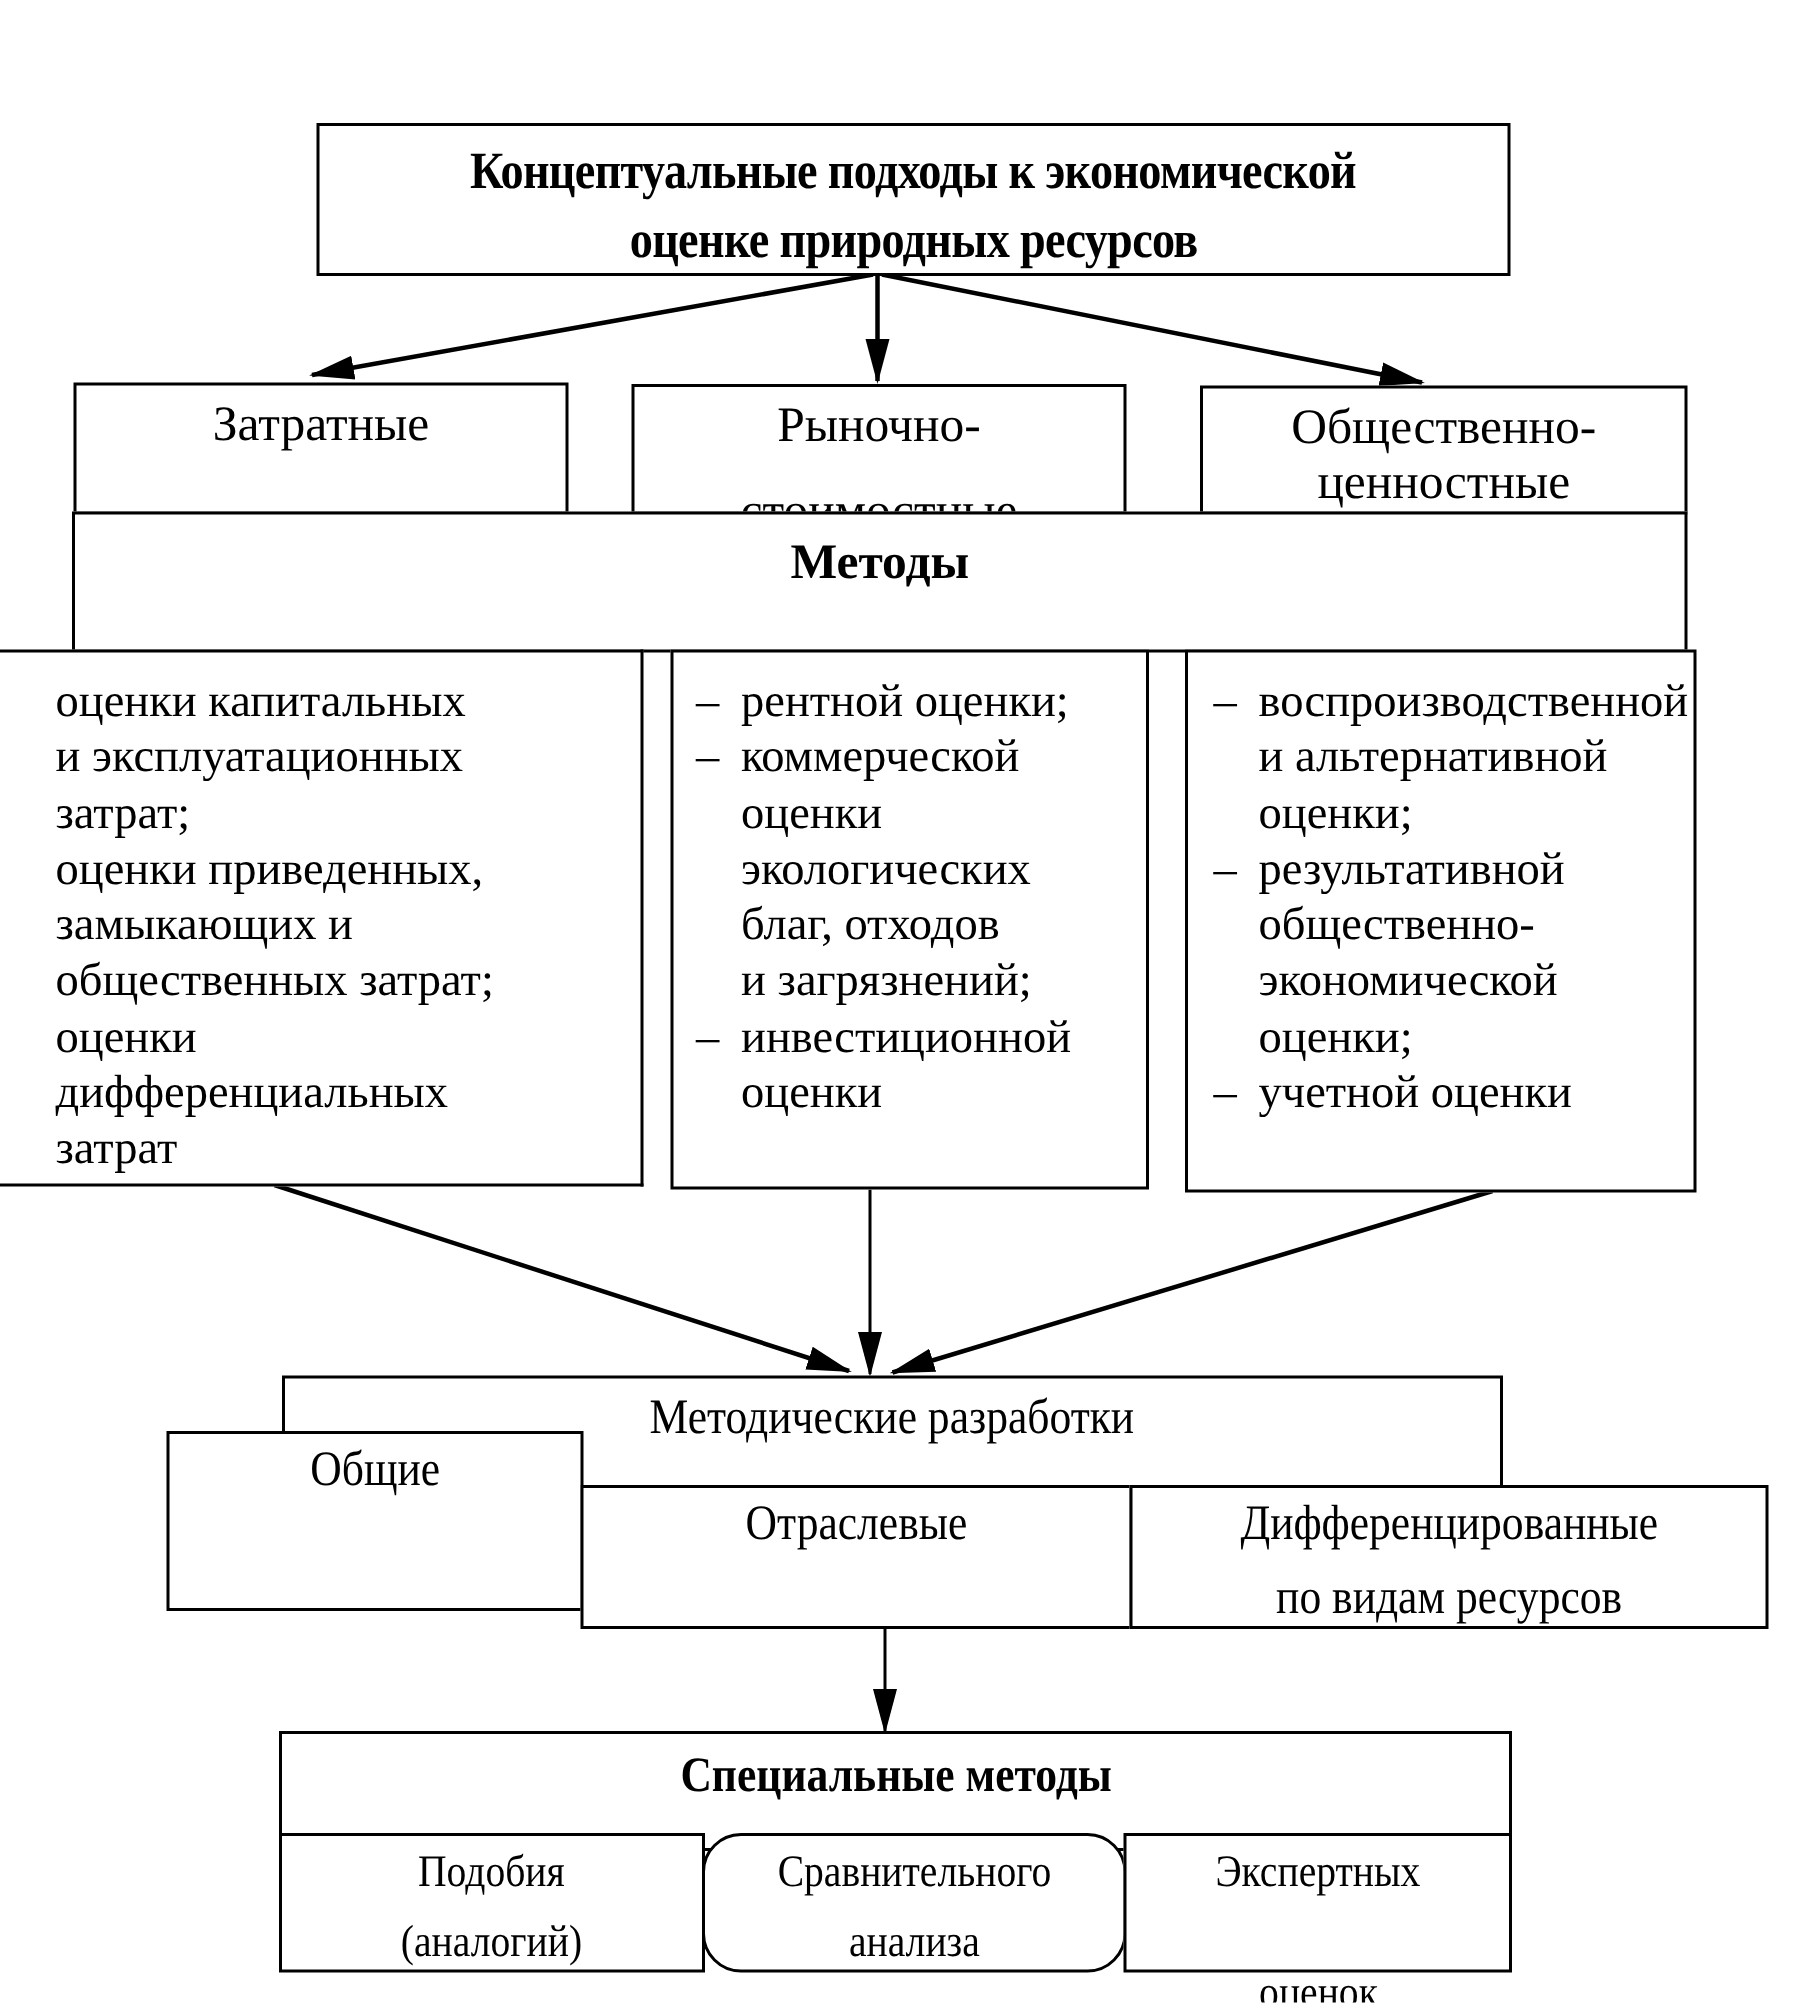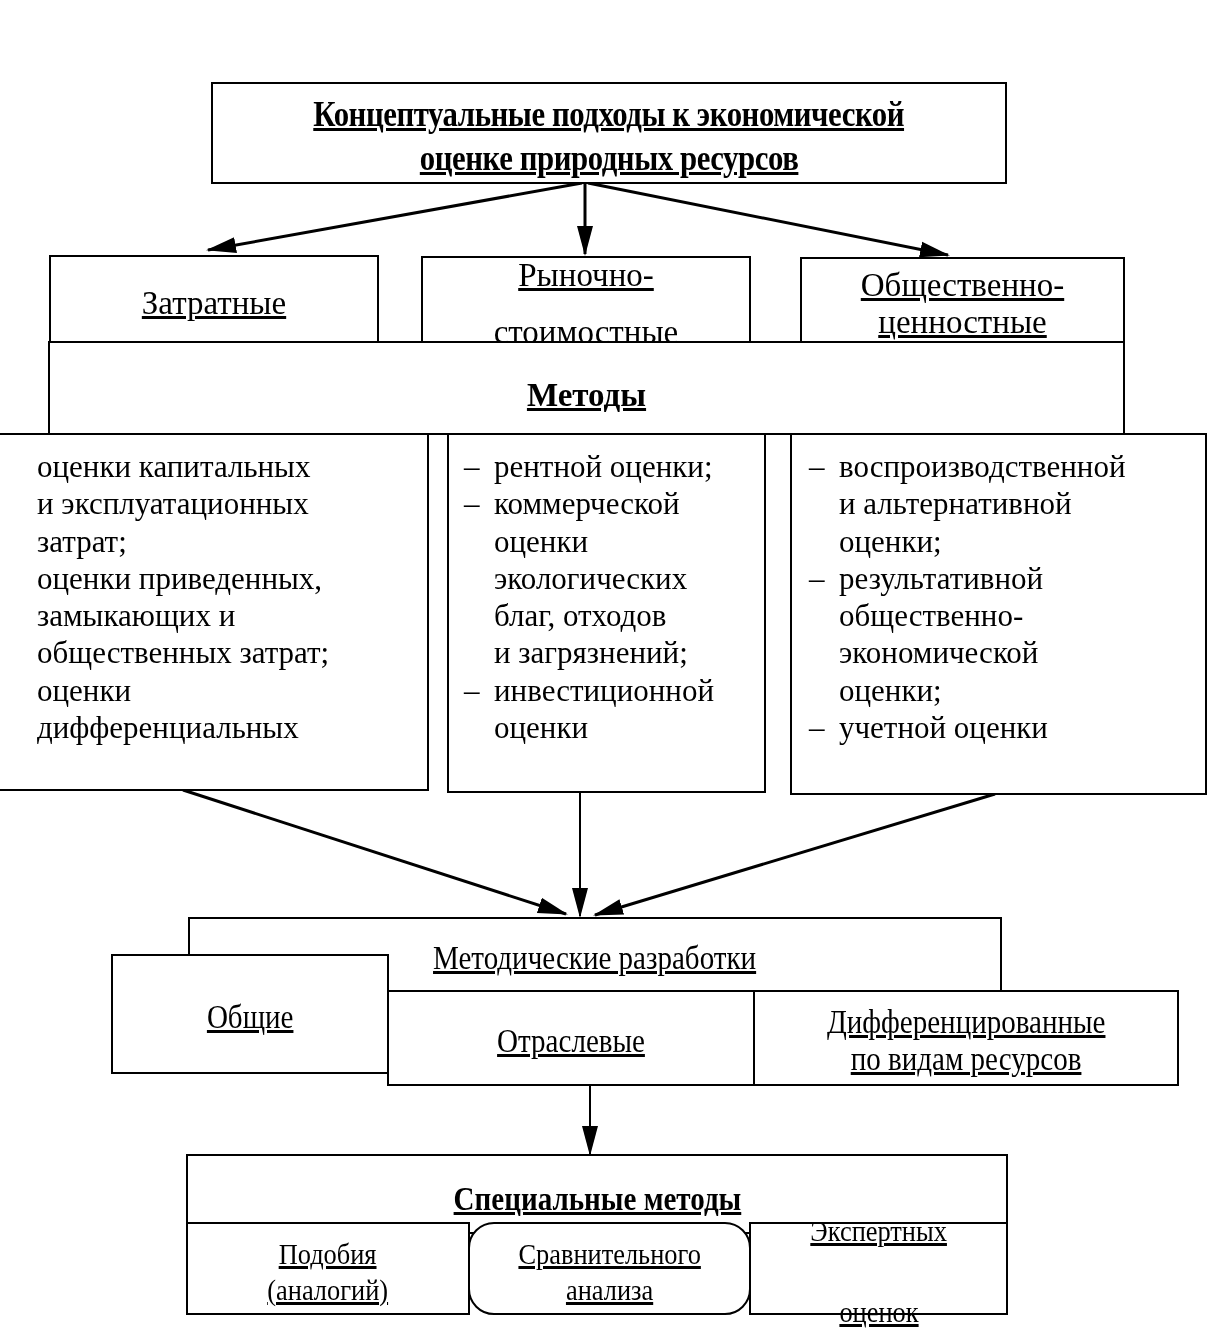--- a/index.html
+++ b/index.html
@@ -1,19 +1,19 @@
 <!DOCTYPE html>
 <html><head>
   <meta charset="utf-8">
   <style>
     html, body { margin: 0; padding: 0; background: #ffffff; }
     body { width: 1207px; height: 1335px; position: relative; overflow: hidden;
            font-family: "Liberation Serif", "DejaVu Serif", serif; color: #000; }
     .box { position: absolute; border: 2px solid #000; background: #fff; box-sizing: border-box; }
-    .center { display: flex; flex-direction: column; align-items: center; justify-content: center; text-align: center; text-decoration: underline; }
+    .center { display: flex; flex-direction: column; align-items: center; justify-content: space-between; text-align: center; }
     .title-box { font-weight: bold; font-size: 35px; line-height: 44px; padding-top: 8px; letter-spacing: -0.5px; transform-origin: center; }
     .t-approach { font-size: 33px; line-height: 37px; padding-top: 8px; }
     .t-methods { font-weight: bold; font-size: 33px; padding-top: 14px; }
     .list { position: absolute; font-size: 31px; line-height: 37.3px; margin: 3px; padding: 0; list-style: none; }
     .list li { display: block; white-space: pre; }
     .dash { display: inline-block; width: 30px; }
     .t-dev { font-size: 33px; padding-top: 8px; }
     .t-sub { font-size: 33px; line-height: 37px; padding-top: 6px; }
     .t-special { font-weight: bold; font-size: 33px; padding-top: 10px; }
     .t-spec-sub { font-size: 30px; line-height: 36px; padding-top: 6px; }
@@ -70,37 +70,38 @@
 <div class="box clip" style="left:-4px; top:433px; width:433px; height:358px; border-left:none;">
   <ul class="list" id="list-cost" style="left:38px; top:10px;">
       <li>оценки капитальных</li>
       <li>и эксплуатационных</li>
       <li>затрат;</li>
       <li>оценки приведенных,</li>
       <li>замыкающих и</li>
       <li>общественных затрат;</li>
       <li>оценки</li>
       <li>дифференциальных</li>
+      <li>затрат</li>
     </ul>
 </div>
 
 <div class="box" style="left:447px; top:433px; width:319px; height:360px;">
   <ul class="list" id="list-market" style="left:12px; top:10px;">
       <li><span class="dash">–</span><span>рентной оценки;</span></li>
       <li><span class="dash">–</span><span>коммерческой</span></li>
       <li><span class="dash"></span><span>оценки</span></li>
       <li><span class="dash"></span><span>экологических</span></li>
       <li><span class="dash"></span><span>благ, отходов</span></li>
       <li><span class="dash"></span><span>и загрязнений;</span></li>
       <li><span class="dash">–</span><span>инвестиционной</span></li>
       <li><span class="dash"></span><span>оценки</span></li>
     </ul>
 </div>
 
-<div class="box" style="left:790px; top:433px; width:417px; height:362px;padding-left:37px;">
+<div class="box" style="left:790px; top:433px; width:341px; height:362px;padding-left:37px;">
   <ul class="list" id="list-social" style="left:14px; top:10px;">
       <li><span class="dash">–</span><span>воспроизводственной</span></li>
       <li><span class="dash"></span><span>и альтернативной</span></li>
       <li><span class="dash"></span><span>оценки;</span></li>
       <li><span class="dash">–</span><span>результативной</span></li>
       <li><span class="dash"></span><span>общественно-</span></li>
       <li><span class="dash"></span><span>экономической</span></li>
       <li><span class="dash"></span><span>оценки;</span></li>
       <li><span class="dash">–</span><span>учетной оценки</span></li>
     </ul>

